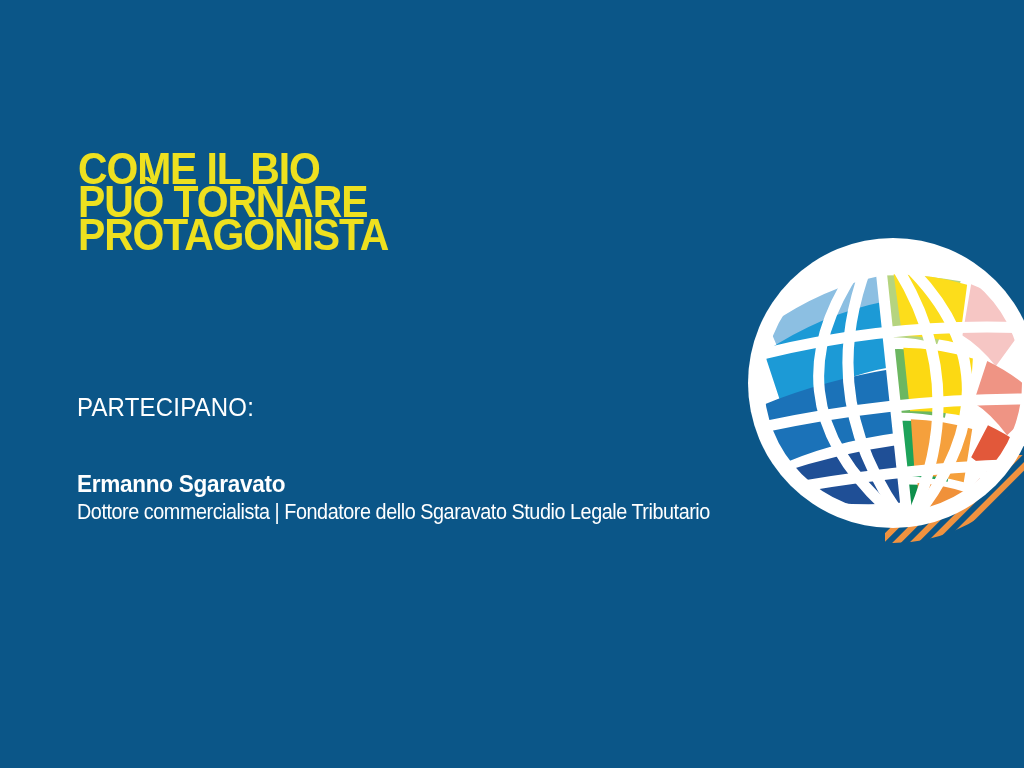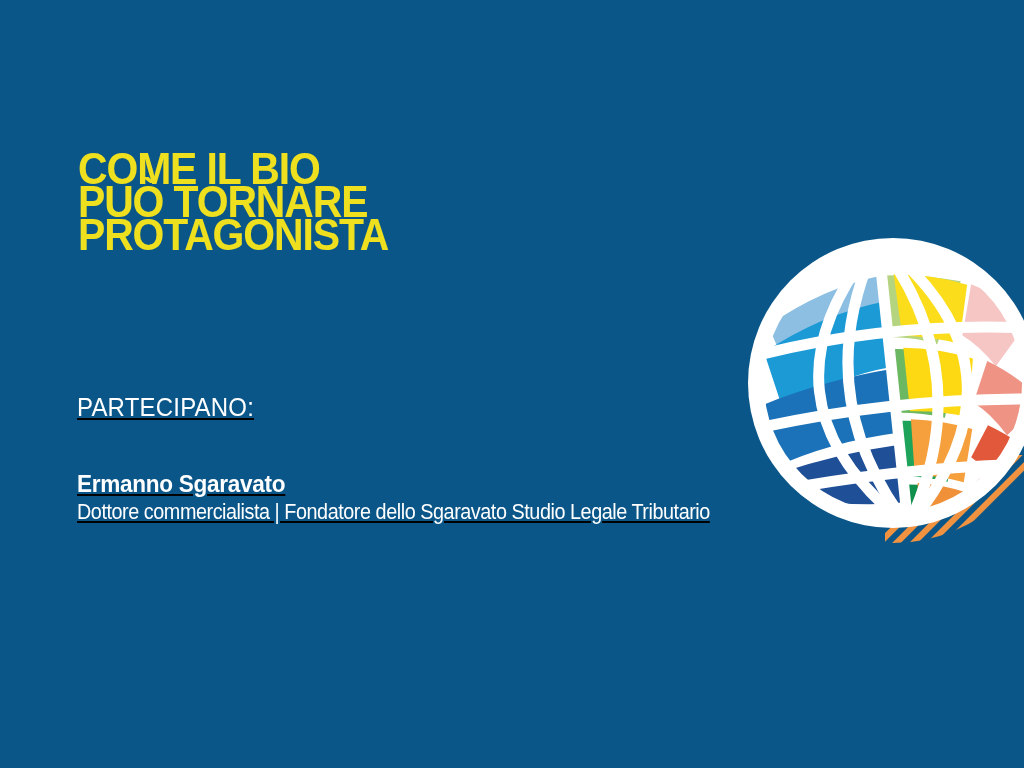--- a/index.html
+++ b/index.html
@@ -69,21 +69,20 @@
     transform:scaleX(0.97);
     transform-origin:left center;
   }
 
   
   #speakers-block {
     position:absolute;
     left:77px;
     top:392px;
     width:860px;
-    text-decoration:underline;
   }
   #participants-label {
     font-size:25px;
     font-weight:normal;
     color:#ffffff;
     line-height:30px;
     letter-spacing:0.2px;
     margin-bottom:4px;
     transform:scaleX(0.96);
     transform-origin:left center;

